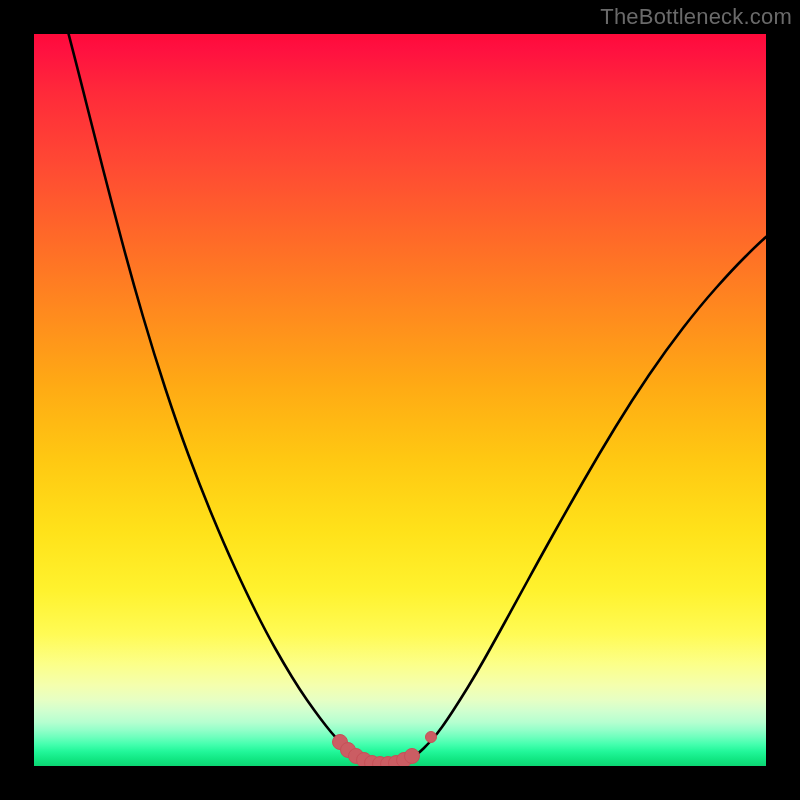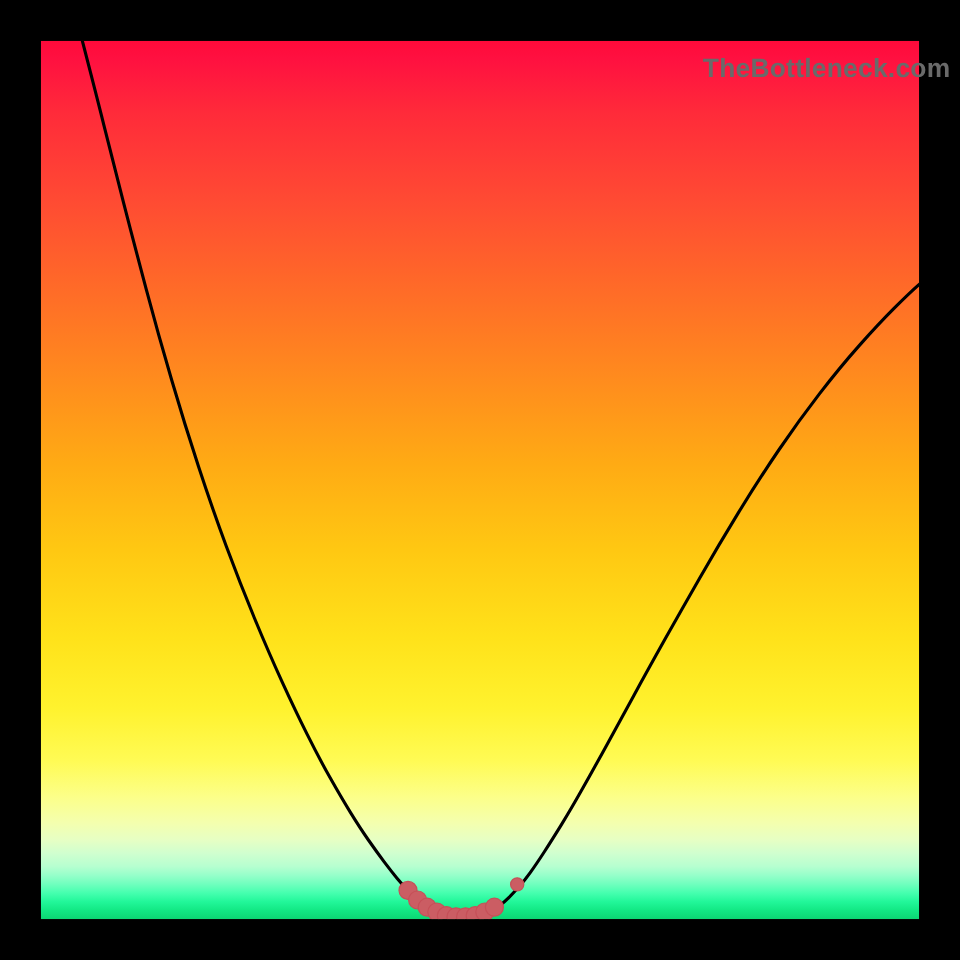--- a/index.html
+++ b/index.html
@@ -54,24 +54,23 @@
       #12e884 99%,
       #0cd673 100%
     );
   }
   .watermark {
     position: absolute;
     top: 4px;
     right: 8px;
     color: #6a6a6a;
     font-size: 22px;
-    font-weight: 700;
+    font-weight: 400;
     letter-spacing: 0.2px;
     user-select: none;
-    margin-top: 40px;
   }
   svg {
     position: absolute;
     inset: 0;
   }
 </style>
 </head>
 <body>
 
 <div class="frame">

